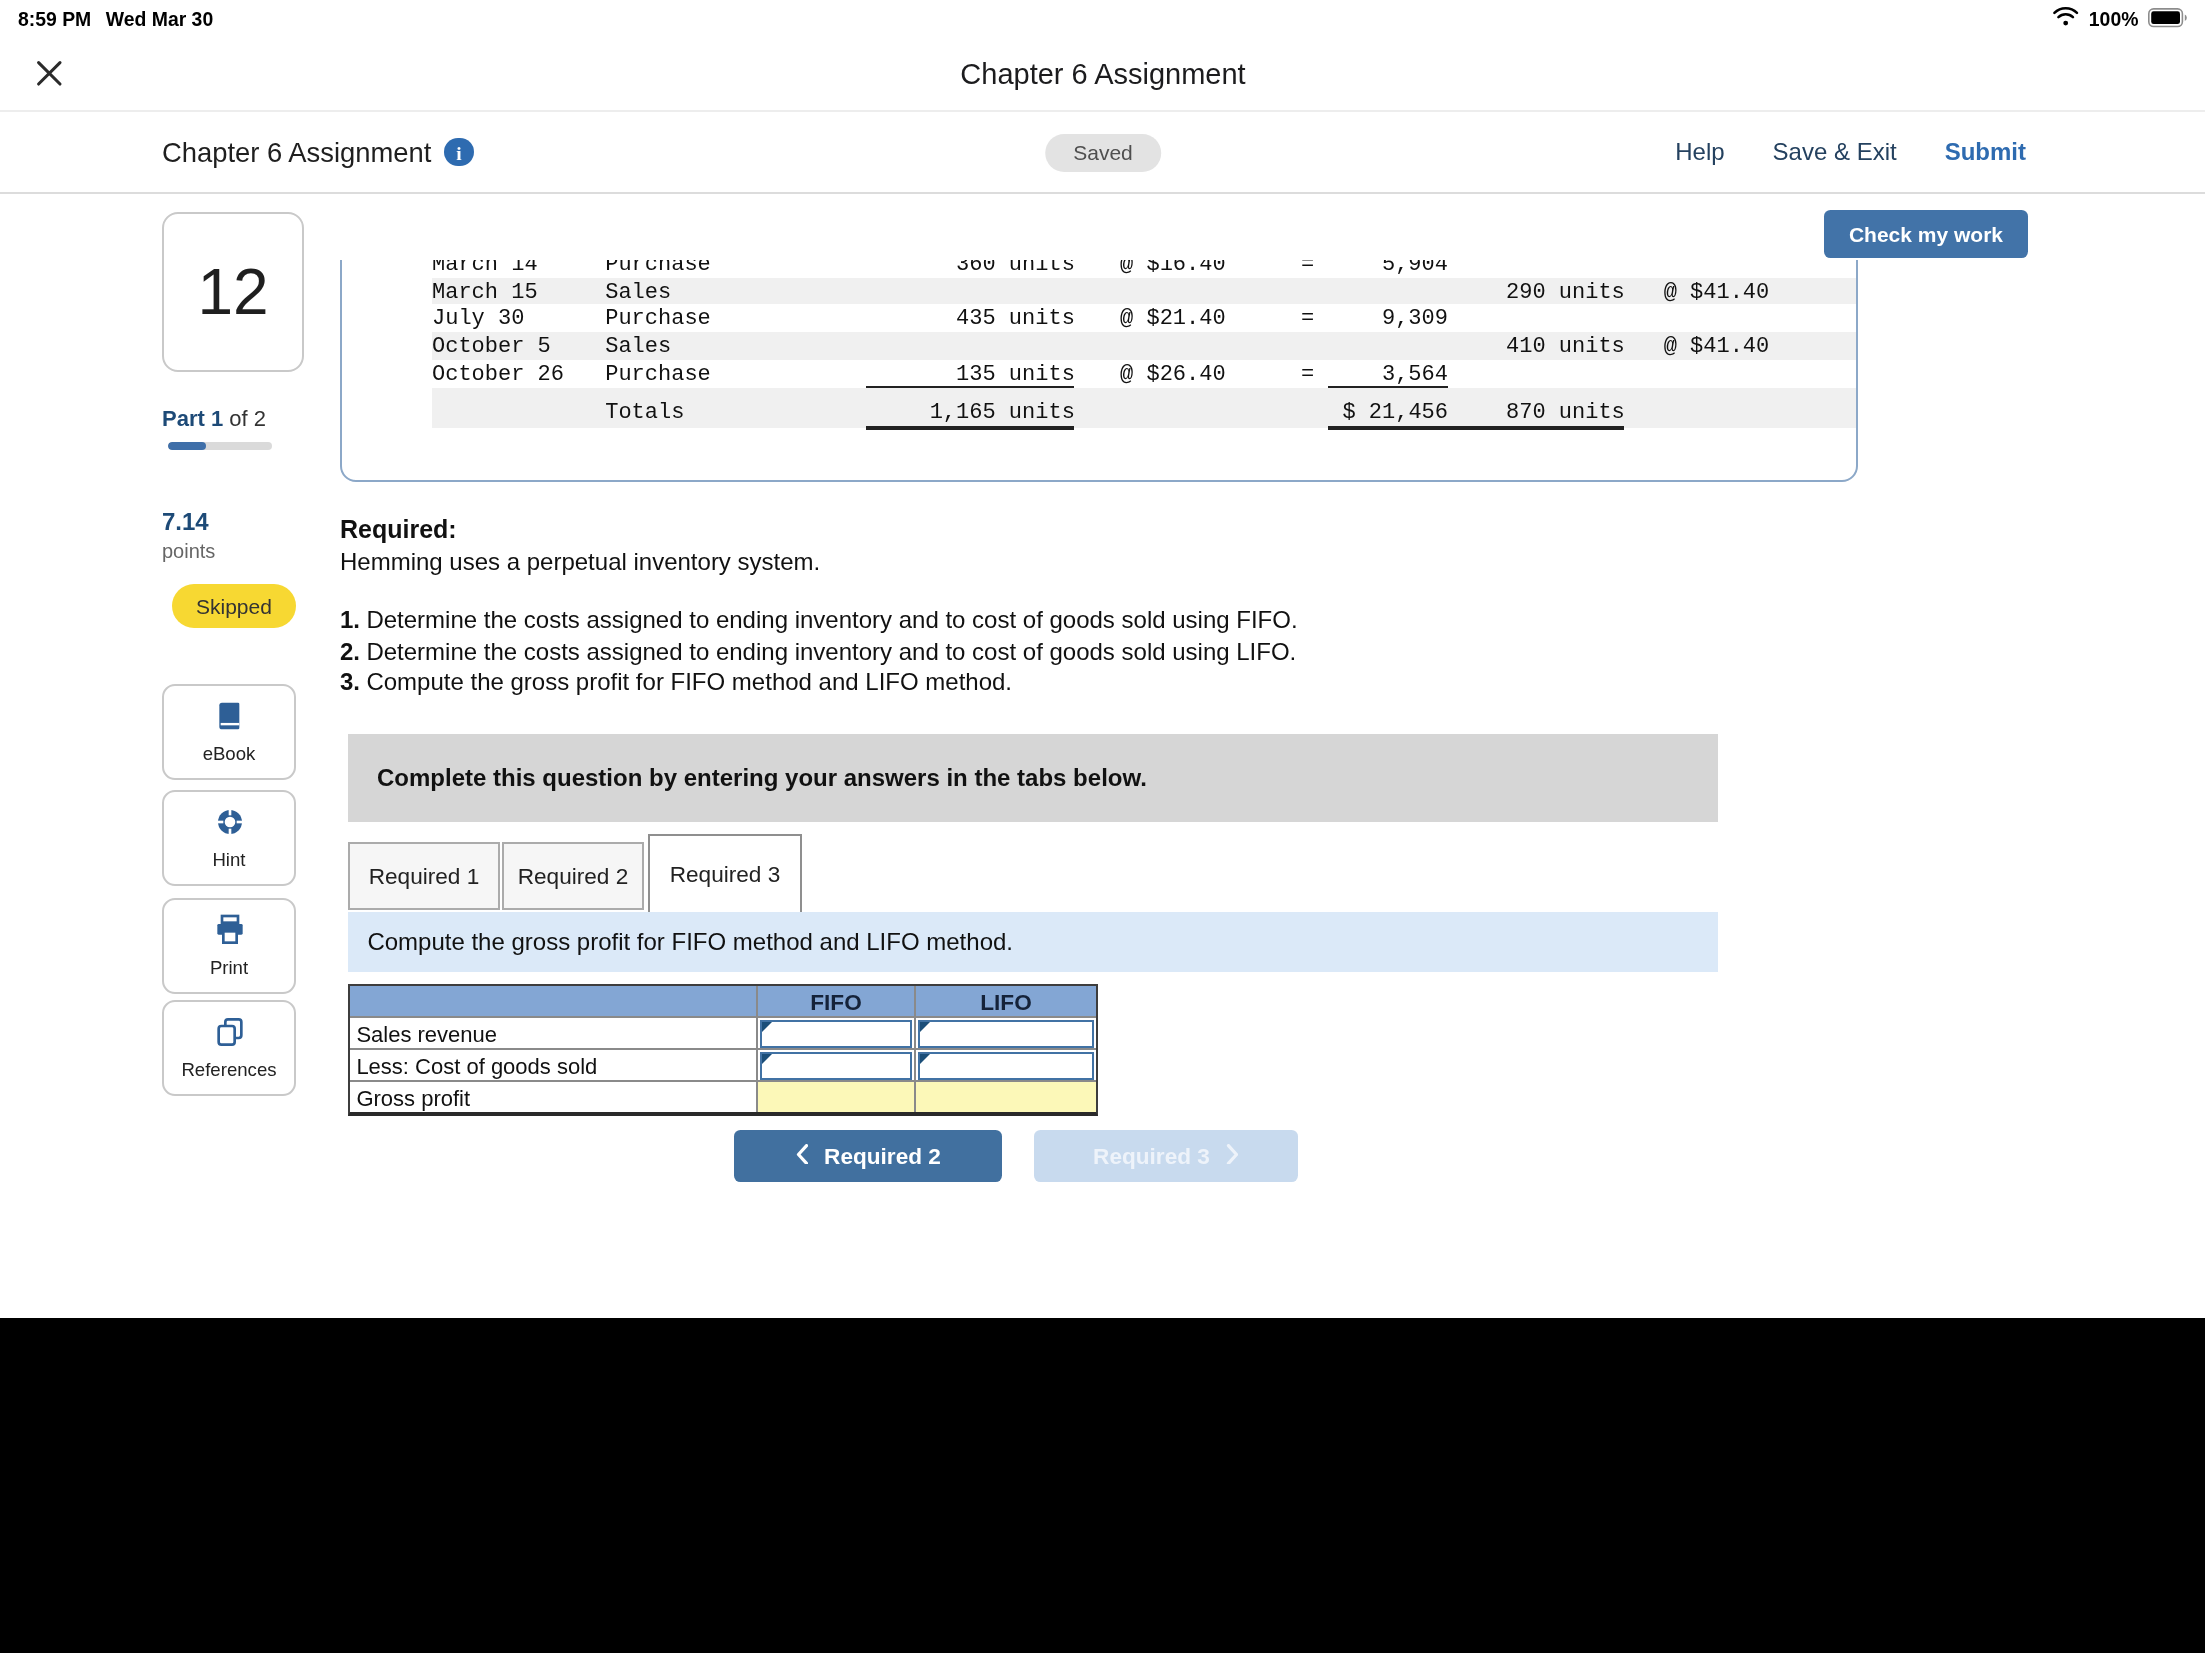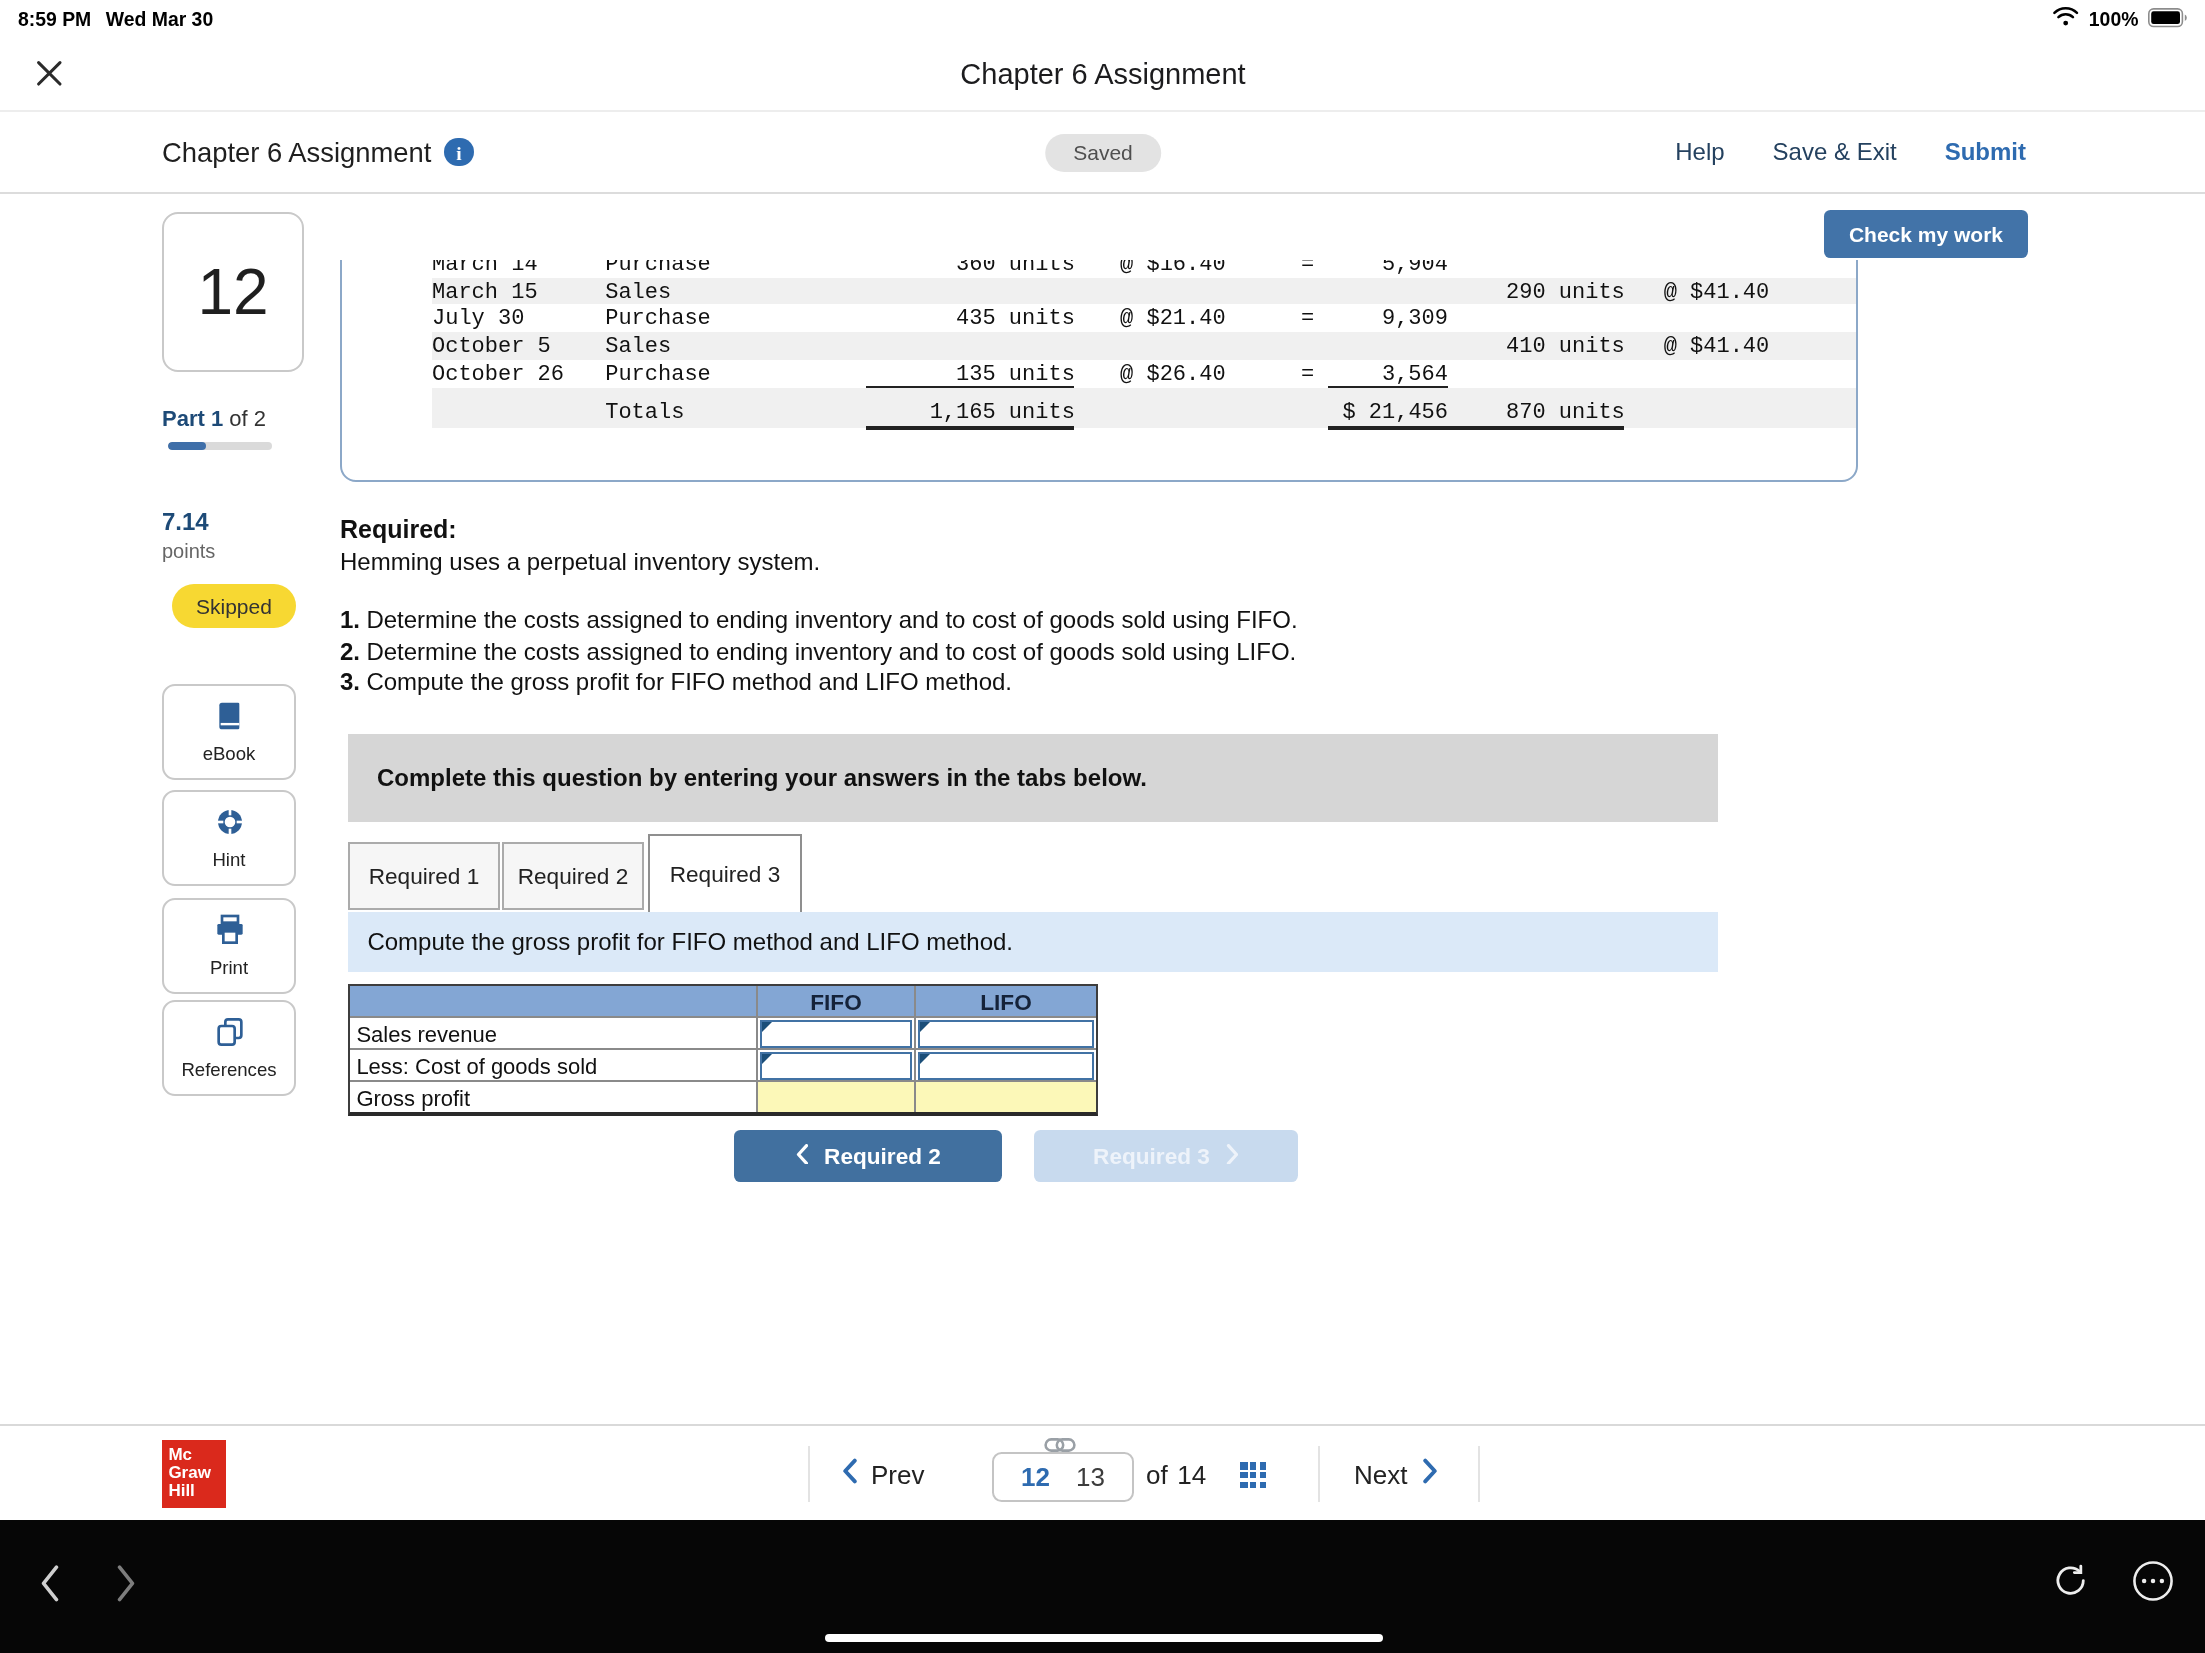--- a/index.html
+++ b/index.html
@@ -1,16 +1,16 @@
 <!DOCTYPE html>
 <html style="font-size:13px"><head>
 <meta charset="utf-8">
 <style>
   html,body{margin:0;padding:0;background:#000;}
-  .stage{position:relative;width:2205px;height:1653px;overflow:hidden;background:#fca5a5;}
+  .stage{position:relative;width:2205px;height:1318px;overflow:hidden;background:#fca5a5;}
   .screen{position:relative;width:1103px;height:827px;transform:scale(2);transform-origin:0 0;
           font-family:"Liberation Sans",sans-serif;color:#222;background:#fff;}
 
   
   .status-bar{position:absolute;top:0;left:0;right:0;height:19.4px;display:flex;align-items:center;
               justify-content:space-between;padding:0 9px;font-size:9.7px;font-weight:bold;color:#000;}
   .sb-left{display:flex;gap:7.3px;align-items:center;}
   .sb-right{display:flex;gap:4.8px;align-items:center;}
 
   

